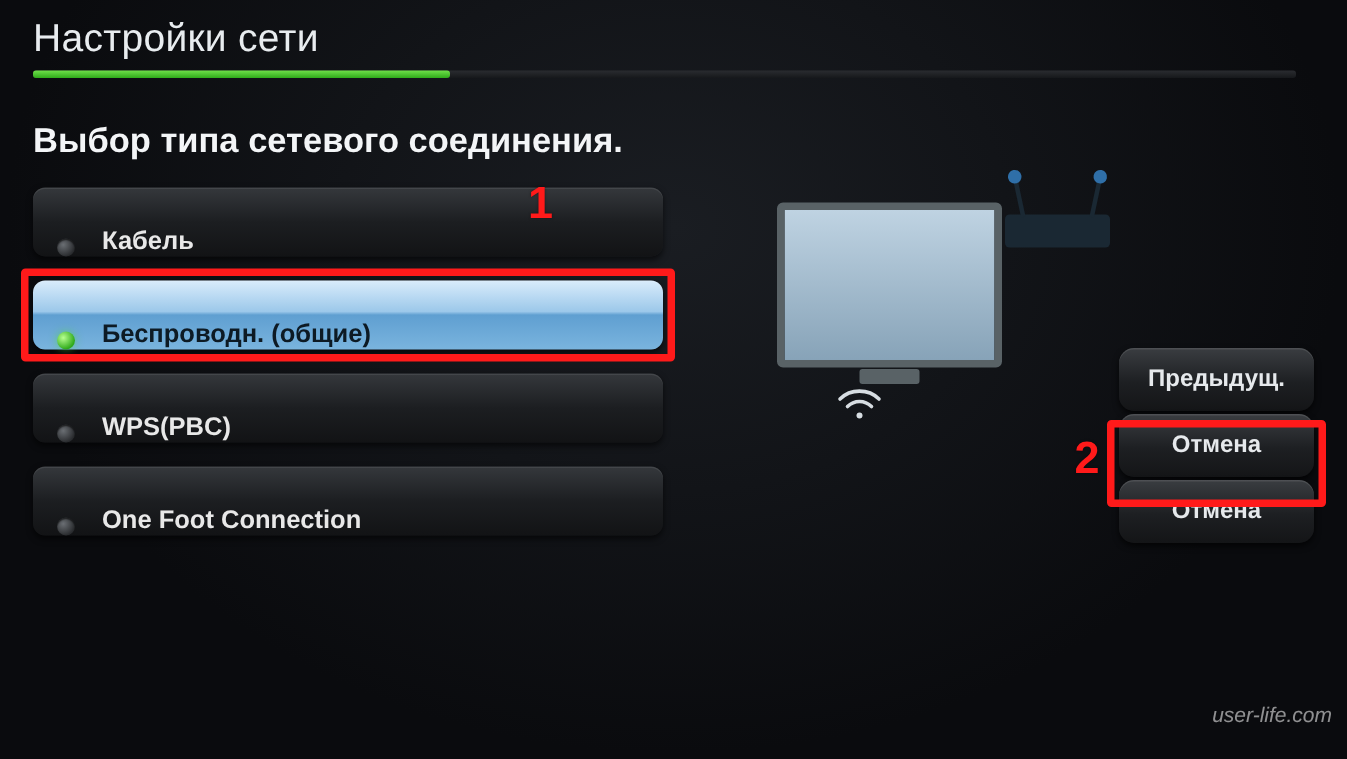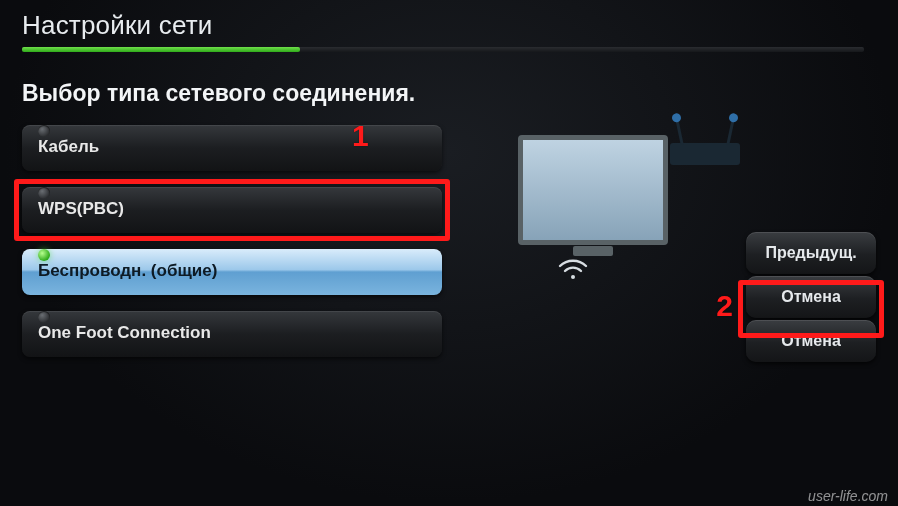--- a/index.html
+++ b/index.html
@@ -49,25 +49,24 @@
   .left-col {
     width: 420px;
     display: flex; flex-direction: column; gap: 16px;
     position: relative;
   }
   .opt {
     height: 46px;
     border-radius: 8px;
     background: linear-gradient(#35383c 0%, #1c1e21 50%, #121315 100%);
     box-shadow: inset 0 1px 0 rgba(255,255,255,.08), 0 2px 4px rgba(0,0,0,.6);
-    display: flex; align-items: flex-start;
+    display: flex; align-items: flex-end;
     padding: 0 16px;
     cursor: pointer;
     position: relative;
-    flex-direction: column;
   }
   .opt.selected {
     background: linear-gradient(#d9ecfb 0%, #9cc8ea 45%, #5f9fd1 50%, #7ab4de 100%);
     color: #11232f;
   }
   .dot {
     width: 12px; height: 12px; border-radius: 50%;
     background: radial-gradient(circle at 35% 35%, #6a6e73, #2b2d30 70%);
     margin-right: 18px;
     box-shadow: inset 0 1px 1px rgba(0,0,0,.6);
@@ -138,21 +137,21 @@
     height: 42px;
     border-radius: 10px;
     background: linear-gradient(#3a3d41 0%, #1d1f22 55%, #141517 100%);
     box-shadow: inset 0 1px 0 rgba(255,255,255,.1), 0 2px 4px rgba(0,0,0,.7);
     display:flex; align-items:center; justify-content:center;
     font-size:16px; font-weight:600; color:#e6e9ec;
     cursor:pointer;
   }
 
   .watermark {
-    position:absolute; right:10px; bottom:2px;
+    position:absolute; right:10px; bottom:22px;
     font-size:14px; color:rgba(255,255,255,.55);
     font-style:italic;
   }
 </style>
 </head>
 <body>
 
 <div class="screen">
   <div class="title-row">
     <div class="title">Настройки сети</div>
@@ -164,28 +163,28 @@
   <div class="subtitle">Выбор типа сетевого соединения.</div>
 
   <div class="content">
     <div class="left-col">
 
       <div class="opt">
         <span class="dot"></span>
         <span class="opt-label">Кабель</span>
       </div>
 
+      <div class="opt selected">
+        <span class="dot"></span>
+        <span class="opt-label">Беспроводн. (общие)</span>
+      </div>
+
       <div class="opt">
         <span class="dot"></span>
         <span class="opt-label">WPS(PBC)</span>
-      </div>
-
-      <div class="opt selected">
-        <span class="dot"></span>
-        <span class="opt-label">Беспроводн. (общие)</span>
       </div>
 
       <div class="opt">
         <span class="dot"></span>
         <span class="opt-label">One Foot Connection</span>
       </div>
 
       <span class="ann" style="left:330px; top:-6px;">1</span>
       <div class="ann-box" style="left:-8px; top:54px; width:436px; height:62px;"></div>
     </div>

